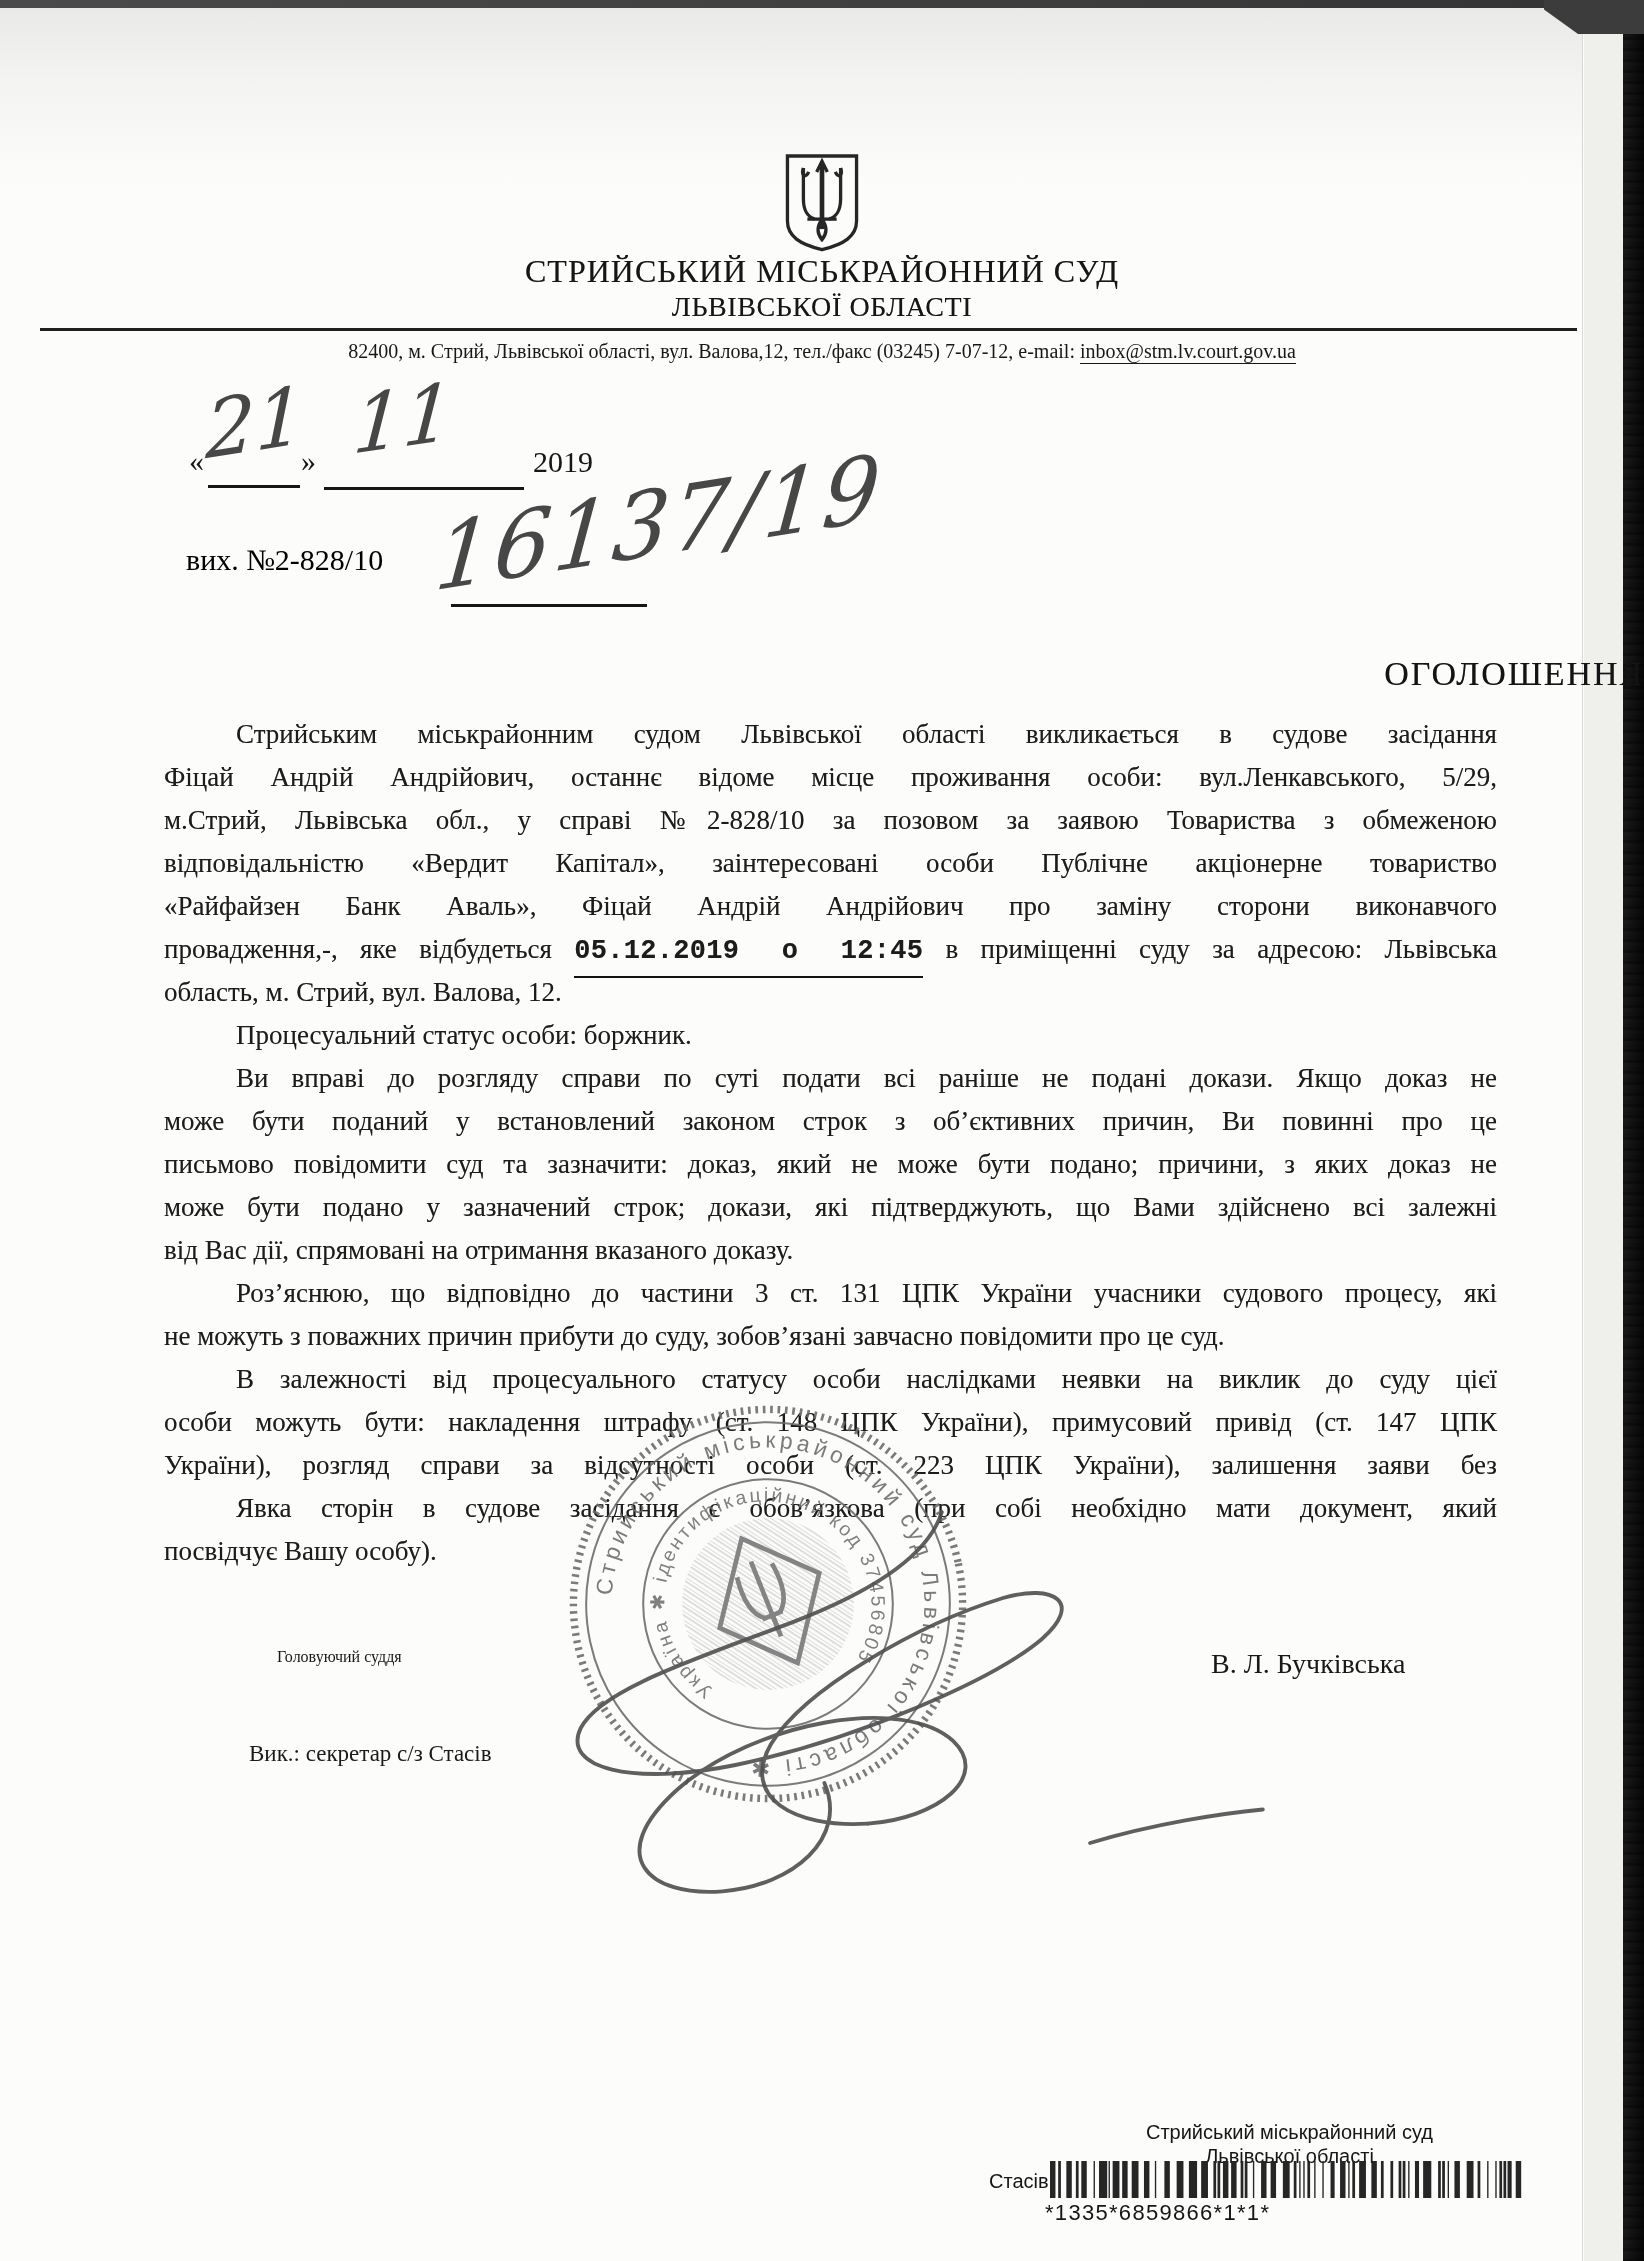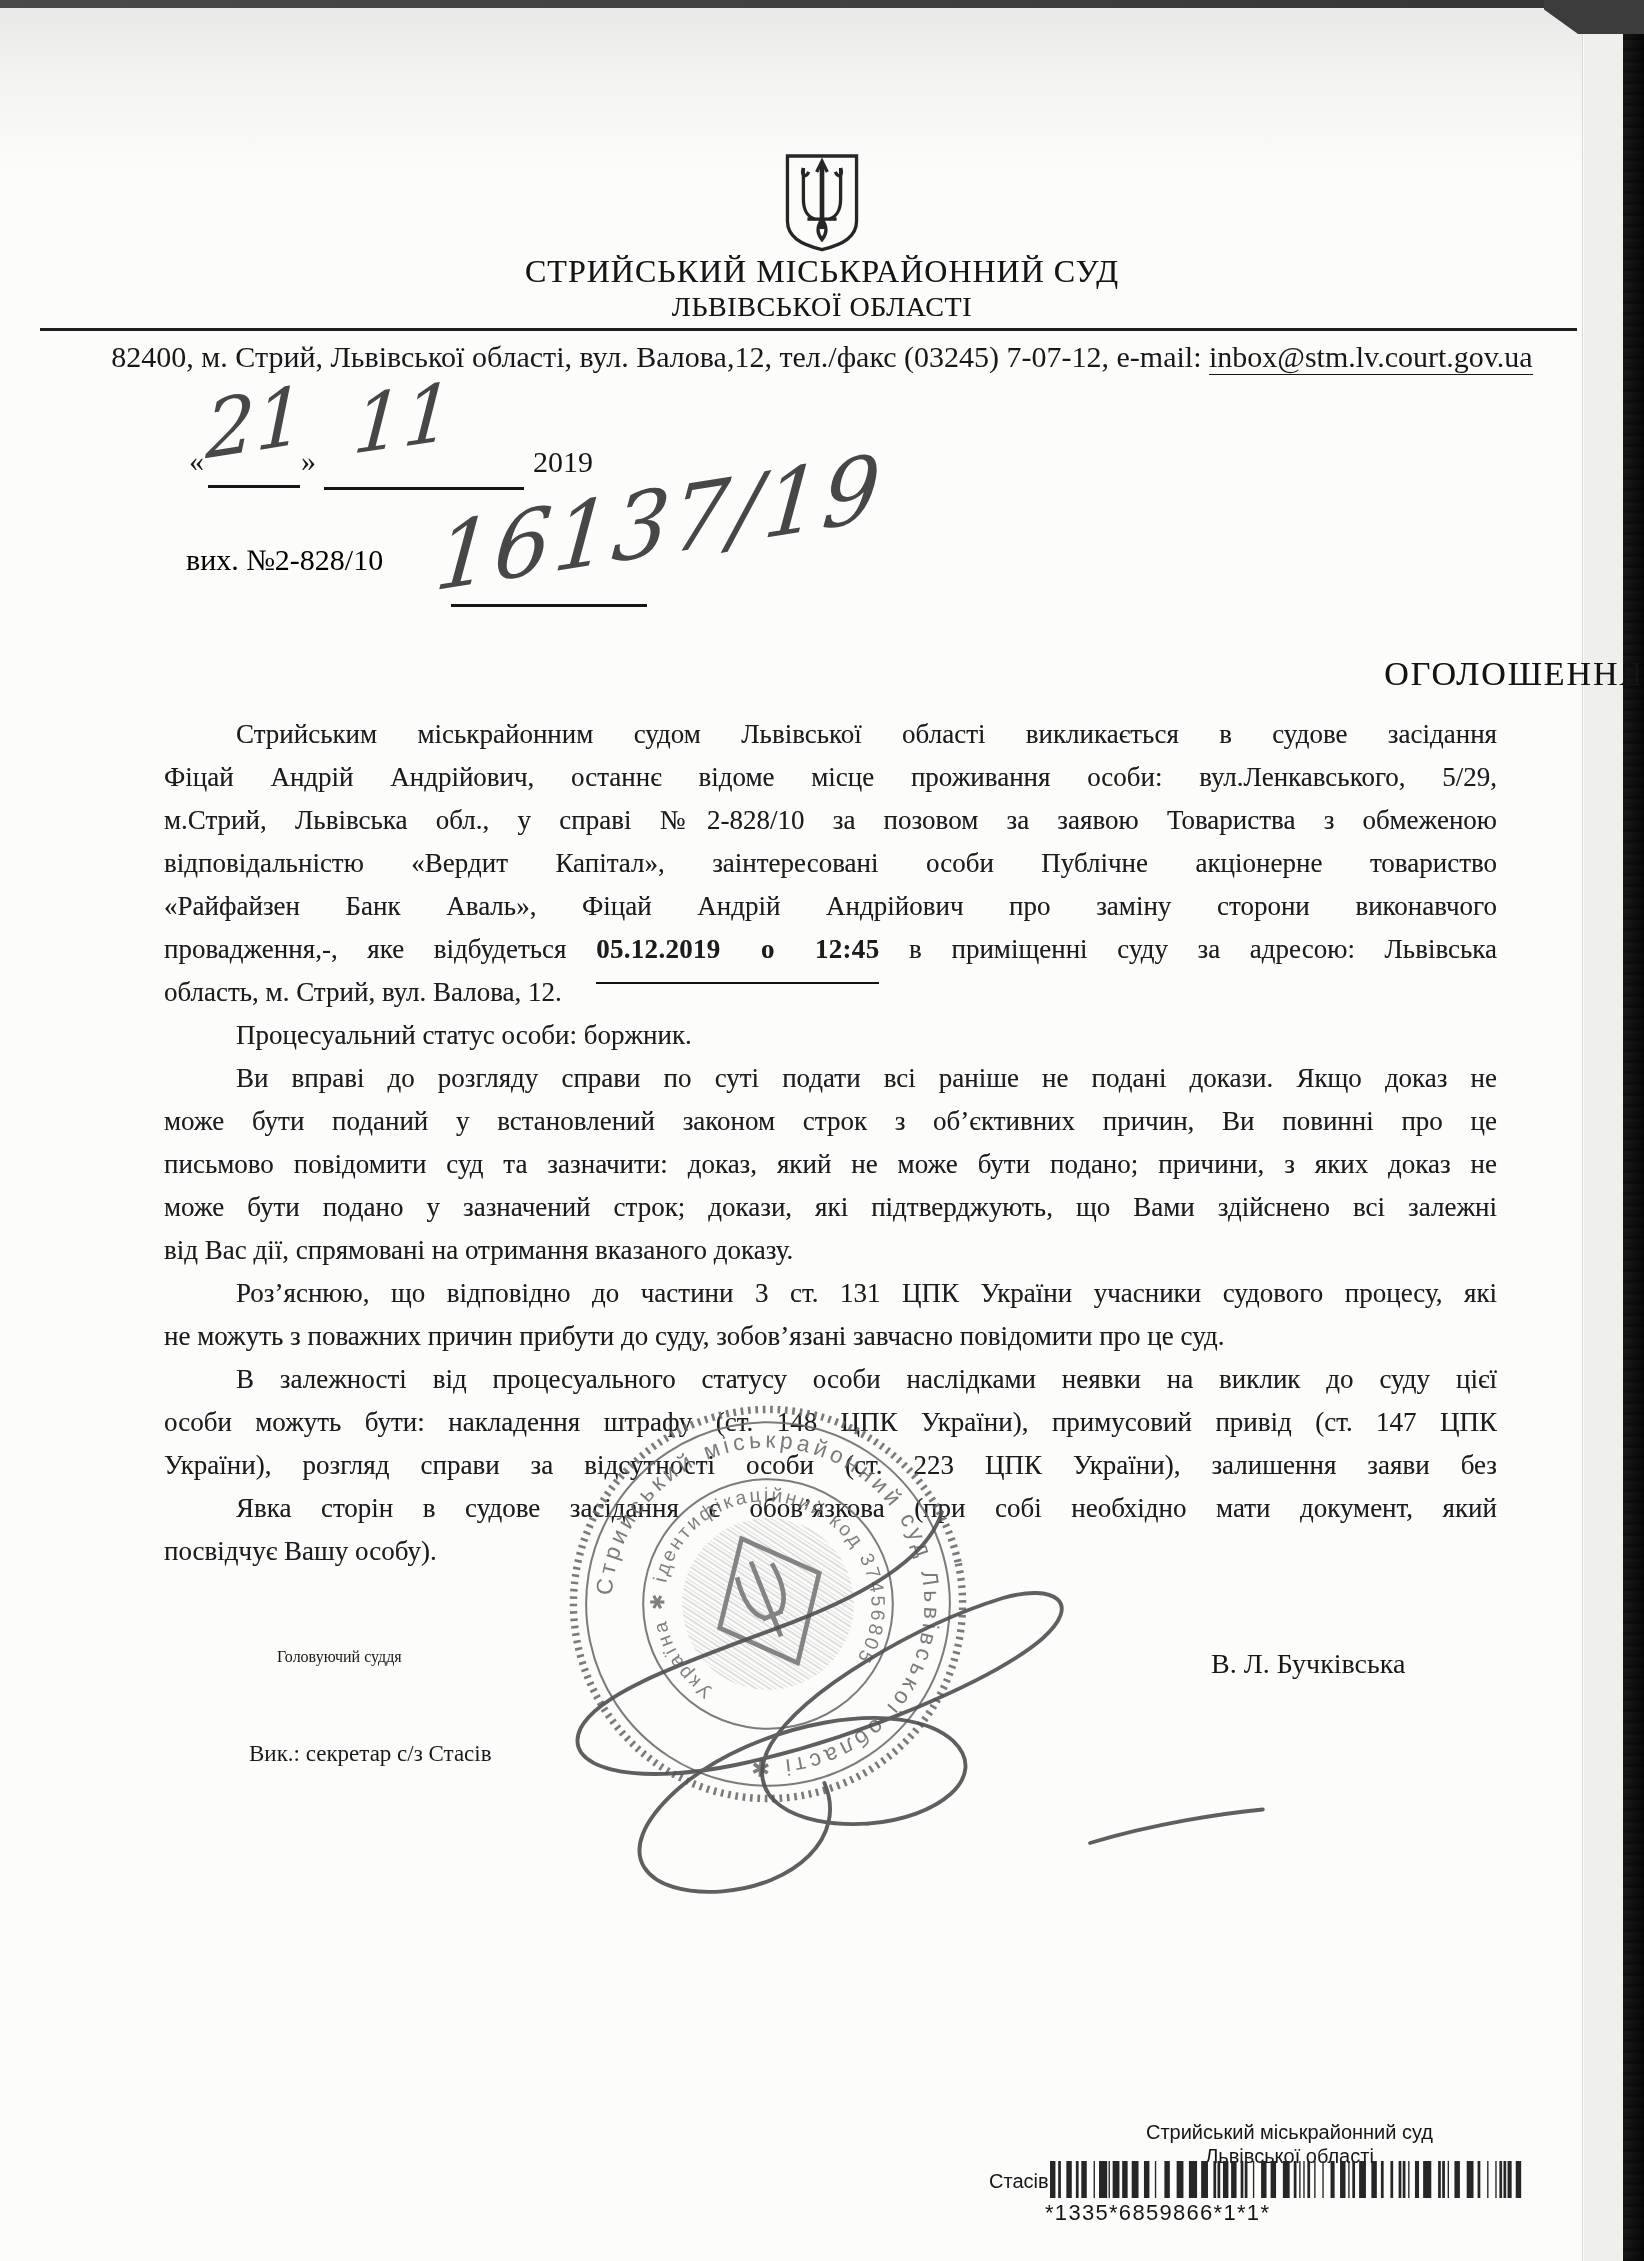--- a/index.html
+++ b/index.html
@@ -21,21 +21,21 @@
     background:repeating-linear-gradient(180deg,#3a3a3a 0 3.9px,#2c2c2c 3.9px 7px,#424242 7px 11px),
                linear-gradient(90deg,#6a6a6a,#1c1c1c);
     background-blend-mode:multiply;}
   
   .emblem{left:782px;top:152px;width:80px;height:101px;}
   .court-title-1{left:13px;top:253px;width:1618px;text-align:center;
     font-size:32px;letter-spacing:1px;color:#161616;text-shadow:0 0 0.6px rgba(0,0,0,.4);}
   .court-title-2{left:13px;top:291px;width:1618px;text-align:center;
     font-size:28px;letter-spacing:0.6px;color:#161616;text-shadow:0 0 0.6px rgba(0,0,0,.4);}
   .header-rule{left:40px;top:328px;width:1537px;height:3.2px;background:#1f1f1f;}
-  .address-line{left:13px;top:340px;width:1618px;text-align:center;font-size:30px;color:#181818;}
+  .address-line{left:13px;top:340px;width:1618px;text-align:center;font-size:20px;color:#181818;}
   .address-line .email{border-bottom:1.3px solid #181818;padding-bottom:0.6px;}
   
   .q{font-size:30px;color:#161616;}
   .quote-open{left:189px;top:444px;}
   .quote-close{left:301px;top:444px;}
   .u-line{height:2.6px;background:#161616;}
   .u1{left:208px;top:485px;width:92px;}
   .u2{left:324px;top:487px;width:200px;}
   .u3{left:451px;top:604px;width:196px;}
   .year{left:533px;top:445px;font-size:30px;color:#161616;}
@@ -45,21 +45,21 @@
   .hand-month{left:353px;top:380px;font-size:79px;transform:rotate(-8deg) skewX(-12deg);}
   .hand-ref{left:433px;top:478px;font-size:90px;transform:rotate(-9deg) skewX(-14deg);letter-spacing:2.6px;}
   
   .doc-title{left:13px;top:655px;width:1631px;text-align:right;font-size:34px;
     letter-spacing:1.9px;color:#141414;text-shadow:0 0 0.6px rgba(0,0,0,.45);}
   .body-block{left:164px;top:713px;width:1333px;font-size:27px;color:#1c1c1c;
     text-shadow:0 0 0.6px rgba(0,0,0,.35);}
   .line{height:43px;line-height:43px;white-space:nowrap;}
   .line.j{white-space:normal;text-align:justify;text-align-last:justify;height:43px;overflow:visible;}
   .ind{display:inline-block;width:72px;}
-  .bu{font-weight:bold;border-bottom:2.6px solid #111;padding-bottom:18px;word-spacing:10.3px;letter-spacing:0.3px;}
+  .bu{font-weight:bold;border-bottom:2.6px solid #111;padding-bottom:10px;word-spacing:10.3px;letter-spacing:0.3px;font-family:Liberation Mono, monospace;}
   
   .judge-label{left:277px;top:1648px;font-size:16px;color:#181818;}
   .judge-name{left:1211px;top:1648px;font-size:28px;color:#181818;}
   .executor{left:249px;top:1741px;font-size:23px;color:#1a1a1a;}
   .stamp-svg{left:560px;top:1393px;width:416px;height:422px;opacity:.88;}
   .sig-svg{left:516px;top:1451px;width:787px;height:490px;}
   
   .foot{font-family:"Liberation Sans",sans-serif;color:#161616;}
   .foot-court-1{left:1064px;top:2121px;width:451px;text-align:center;font-size:20px;}
   .foot-court-2{left:1064px;top:2145px;width:451px;text-align:center;font-size:20px;}

